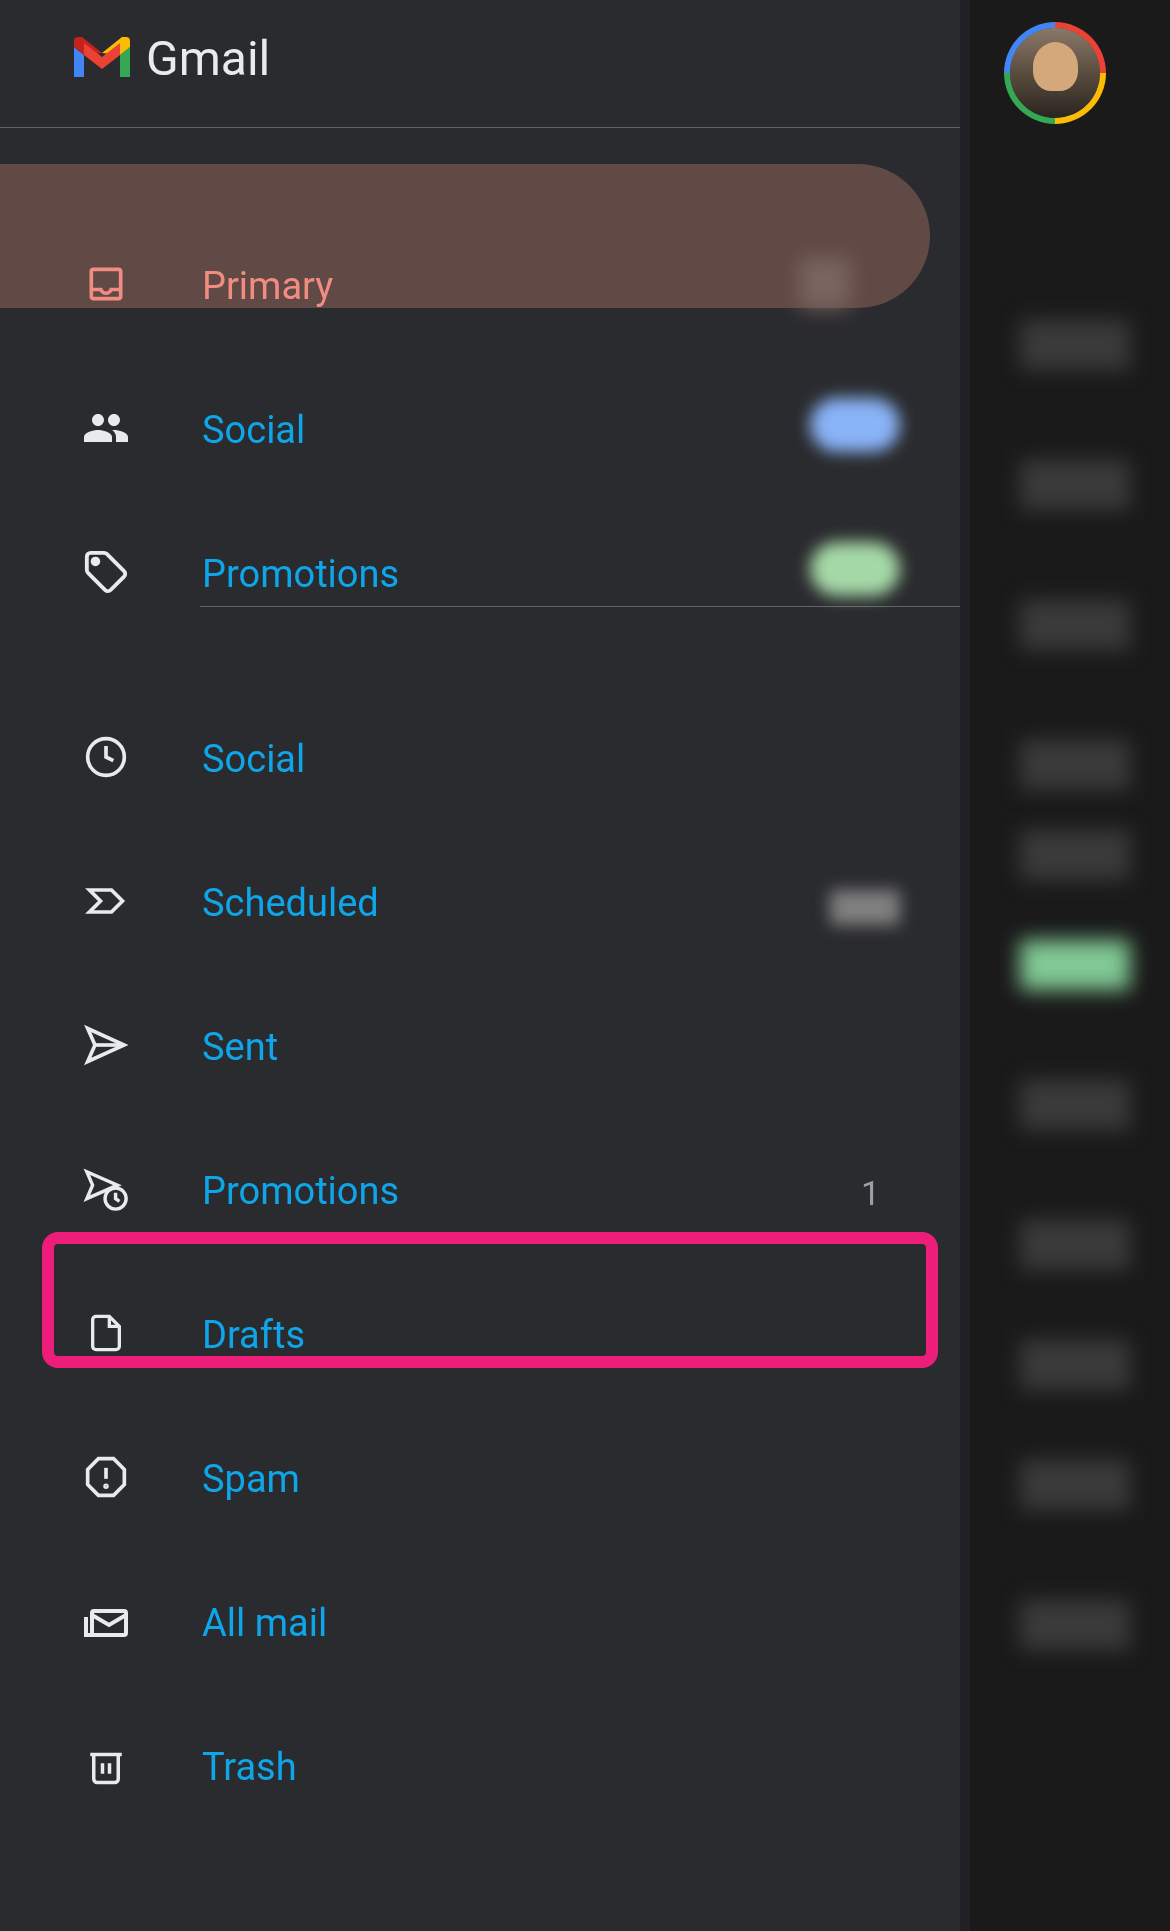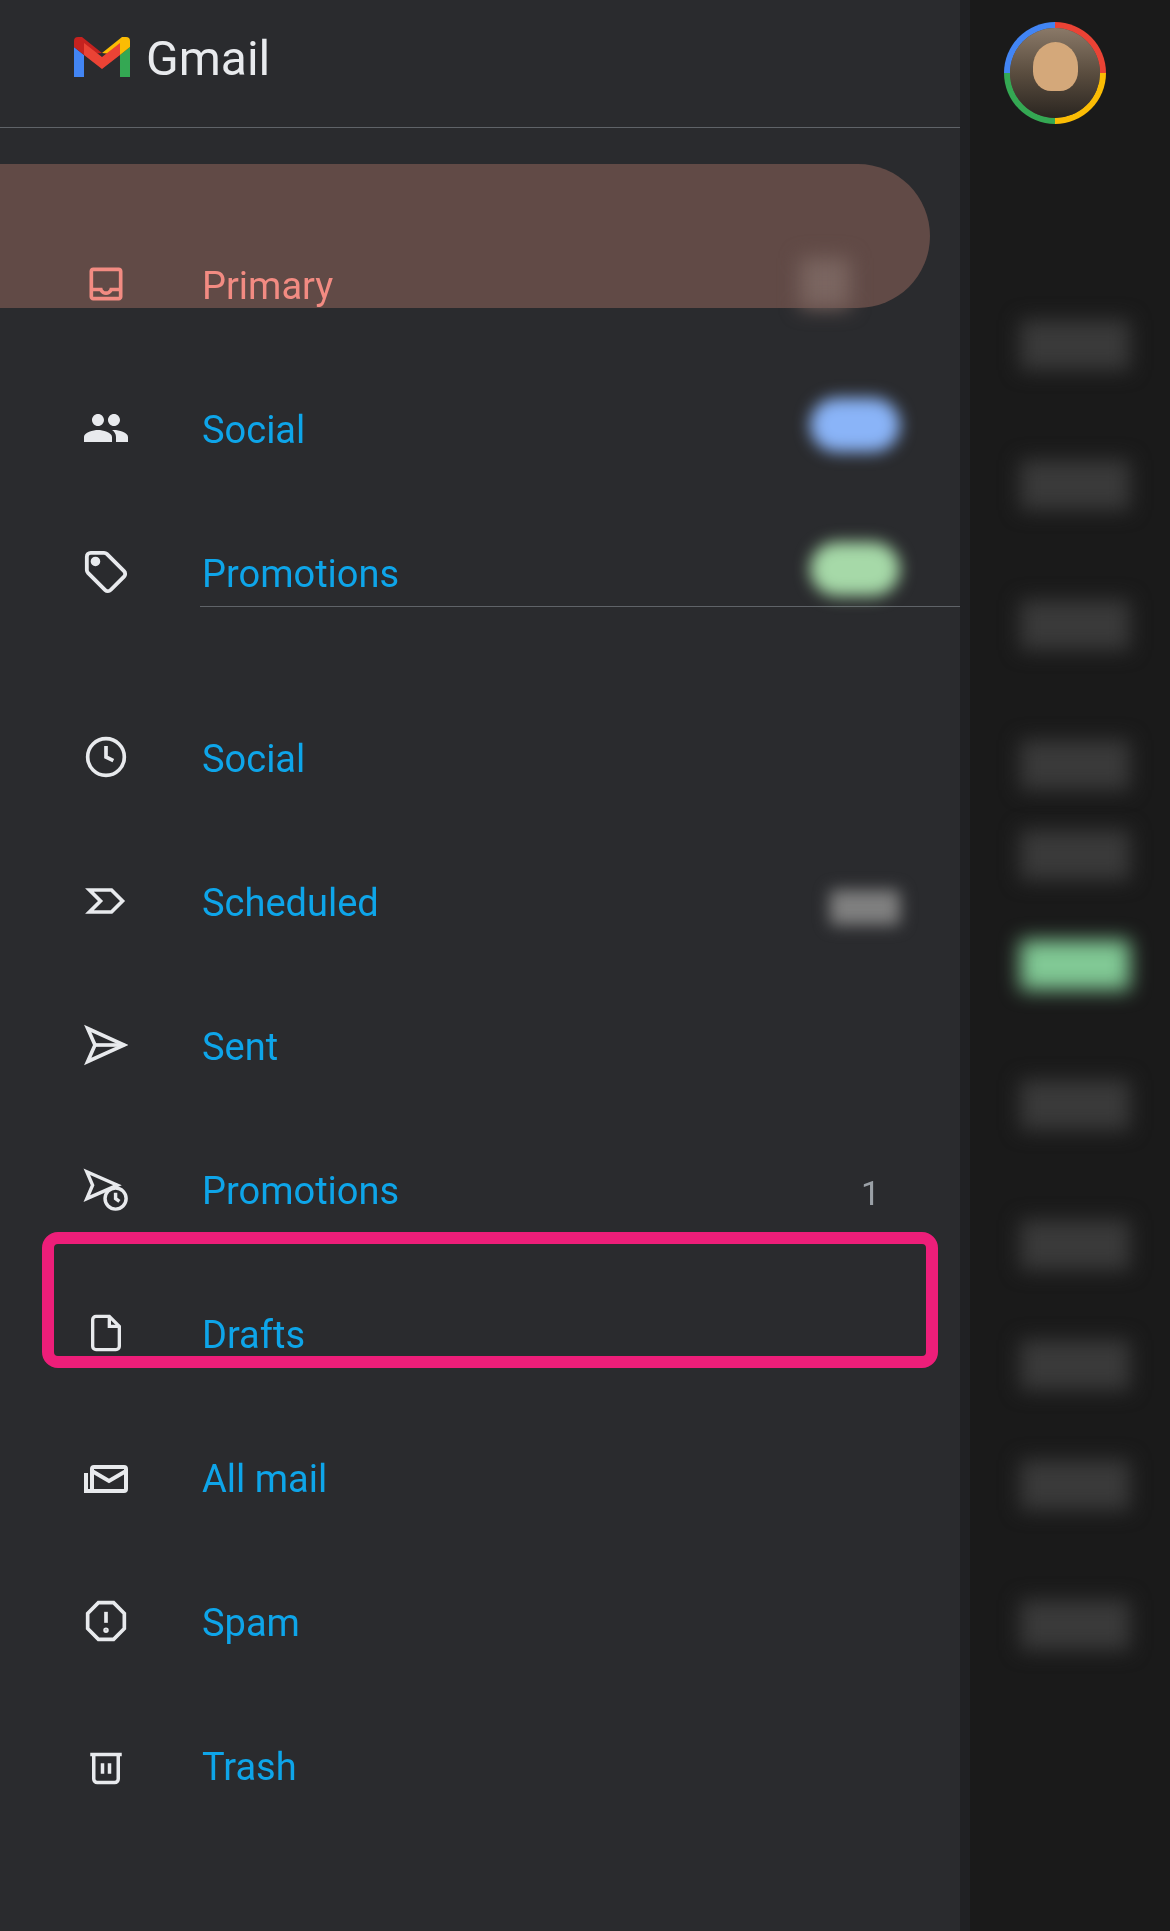--- a/index.html
+++ b/index.html
@@ -298,38 +298,38 @@
         <svg width="40" height="48" viewBox="0 0 24 24" fill="none" stroke="#e8eaed" stroke-width="2">
             <path d="M14 2H6a2 2 0 0 0-2 2v16a2 2 0 0 0 2 2h12a2 2 0 0 0 2-2V8z"></path>
             <polyline points="14 2 14 8 20 8"></polyline>
           </svg>
       </div>
       <div class="nav-label">Drafts</div>
     </div>
 
     <div class="nav-item">
       <div class="nav-icon">
+        <svg width="44" height="44" viewBox="0 0 24 24" fill="none" stroke="#e8eaed" stroke-width="2">
+            <polygon points="7.86 2 16.14 2 22 7.86 22 16.14 16.14 22 7.86 22 2 16.14 2 7.86 7.86 2"></polygon>
+            <line x1="12" y1="7" x2="12" y2="13"></line>
+            <circle cx="12" cy="17" r="0.5" fill="#e8eaed"></circle>
+          </svg>
+      </div>
+      <div class="nav-label">Spam</div>
+    </div>
+
+    <div class="nav-item">
+      <div class="nav-icon">
         <svg width="48" height="48" viewBox="0 0 24 24" fill="none" stroke="#e8eaed" stroke-width="2">
             <rect x="5" y="7" width="17" height="12" rx="1"></rect>
             <path d="M5 9l8.5 5L22 9"></path>
             <path d="M2 10V19h15"></path>
           </svg>
       </div>
       <div class="nav-label">All mail</div>
-    </div>
-
-    <div class="nav-item">
-      <div class="nav-icon">
-        <svg width="44" height="44" viewBox="0 0 24 24" fill="none" stroke="#e8eaed" stroke-width="2">
-            <polygon points="7.86 2 16.14 2 22 7.86 22 16.14 16.14 22 7.86 22 2 16.14 2 7.86 7.86 2"></polygon>
-            <line x1="12" y1="7" x2="12" y2="13"></line>
-            <circle cx="12" cy="17" r="0.5" fill="#e8eaed"></circle>
-          </svg>
-      </div>
-      <div class="nav-label">Spam</div>
     </div>
 
     <div class="nav-item">
       <div class="nav-icon">
         <svg width="42" height="46" viewBox="0 0 24 24" fill="none" stroke="#e8eaed" stroke-width="2">
             <polyline points="3 6 5 6 21 6"></polyline>
             <path d="M19 6v14a2 2 0 0 1-2 2H7a2 2 0 0 1-2-2V6"></path>
             <line x1="10" y1="11" x2="10" y2="17"></line>
             <line x1="14" y1="11" x2="14" y2="17"></line>
           </svg>

